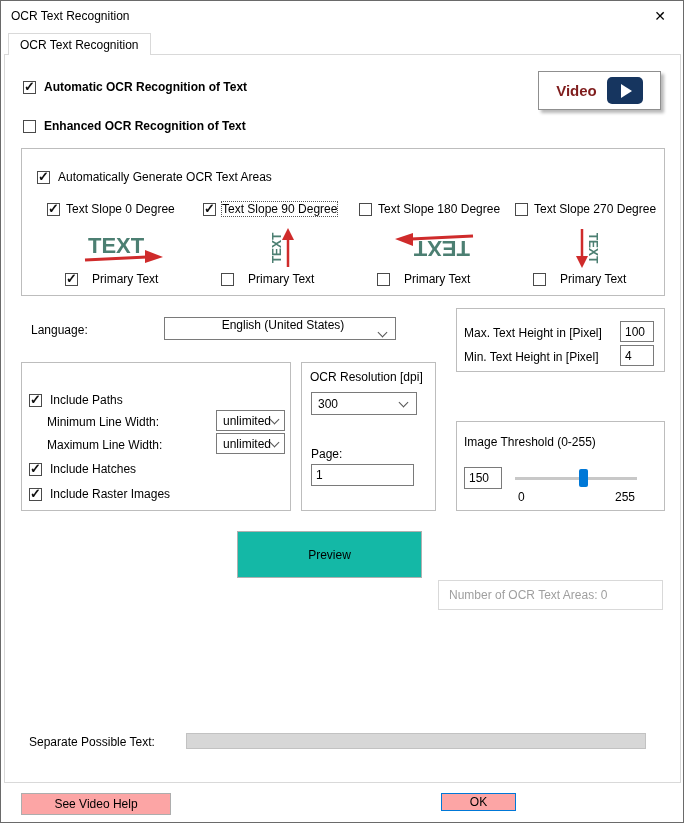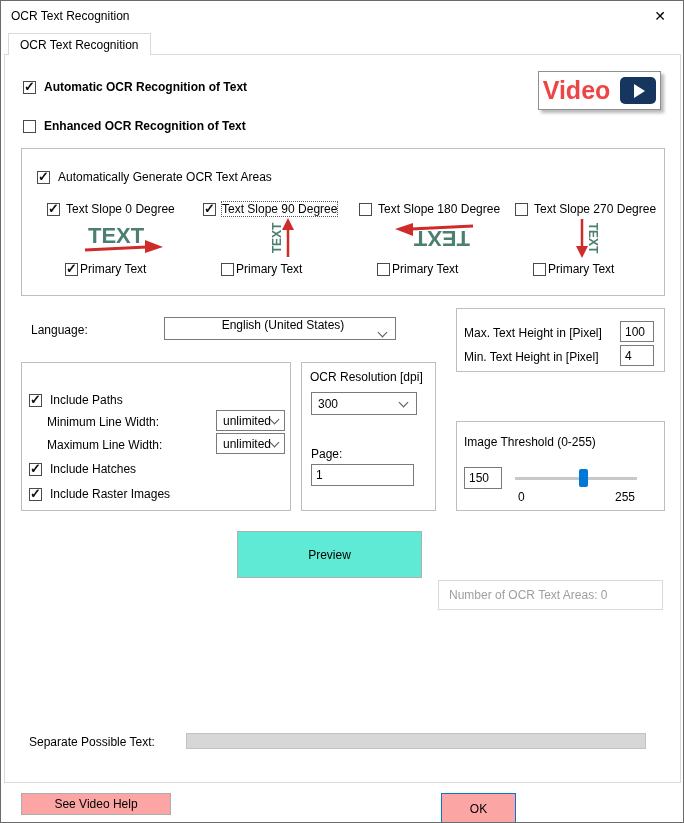--- a/index.html
+++ b/index.html
@@ -34,21 +34,21 @@
   .dotted { outline:1px dotted #555; }
 
   
   .group { position:absolute; border:1px solid #bdbdbd; background:#fff; }
 
   
   .video-btn { position:absolute; left:537px; top:70px; width:123px; height:39px;
                background:#fff; border:1px solid #8f8f8f;
                box-shadow:3px 3px 3px rgba(0,0,0,0.28);
                display:flex; align-items:center; justify-content:center; gap:10px; }
-  .video-label { font-size:25px; font-weight:bold; color:#ef4444; }
+  .video-label { font-size:15px; font-weight:bold; color:#7f1d1d; }
   .play-icon { width:36px; height:27px; background:#16355f; border-radius:5px;
                display:flex; align-items:center; justify-content:center; }
   .play-icon::after { content:""; width:0; height:0; border-left:11px solid #fff;
                       border-top:7px solid transparent; border-bottom:7px solid transparent;
                       margin-left:3px; }
 
   
   .combo { position:absolute; border:1px solid #7a7a7a; background:#fff;
            display:flex; align-items:center; padding-left:6px; }
   .chev { width:7px; height:7px; border-right:1px solid #555; border-bottom:1px solid #555;
@@ -60,32 +60,32 @@
 
   
   .slider { position:absolute; }
   .slider .track { position:absolute; left:0; right:0; top:9px; height:3px; background:#c8c8c8; }
   .slider .thumb { position:absolute; top:1px; width:9px; height:18px;
                    background:#0078d7; border-radius:2px; }
 
   
   .btn { position:absolute; background:#fca5a5; border:1px solid #adadad;
          display:flex; align-items:center; justify-content:center; font-size:12px; }
-  .btn.preview { background:#5eead4; border-color:#b0b0b0; }
+  .btn.preview { background:#14b8a6; border-color:#b0b0b0; }
   .btn.ok { border-color:#0078d7; }
 
   .status-box { position:absolute; border:1px solid #d9d9d9; color:#9f9f9f;
                 display:flex; align-items:center; padding-left:10px; background:#fff;margin-top:48px; }
 
   .progress { position:absolute; background:#d7d7d7; border:1px solid #c2c2c2; }
 
   .slope-col { position:absolute; top:200px; width:152px; }
   .slope-head { display:flex; align-items:center; gap:6px; height:16px; }
-  .slope-img { height:42px; display:flex; align-items:center; justify-content:center; margin-top:0;text-decoration:underline; }
-  .primary-row { display:flex; align-items:center; gap:2px; margin-left:18px; margin-top:2px; height:16px; }
+  .slope-img { height:42px; display:flex; align-items:center; justify-content:center; margin-top:10px;text-decoration:underline; }
+  .primary-row { display:flex; align-items:center; gap:14px; margin-left:18px; margin-top:2px; height:16px; }
 
   .lbl { position:absolute; white-space:nowrap; }
 </style>
 </head>
 <body>
 
 <div class="dialog">
 
   <div class="titlebar">
     <span class="title">OCR Text Recognition</span>
@@ -252,15 +252,15 @@
   <span class="lbl" style="left:517px; top:489px;">0</span>
   <span class="lbl" style="left:614px; top:489px;">255</span>
 
   <div class="btn preview" style="left:236px; top:530px; width:185px; height:47px;">Preview</div>
   <div class="status-box" style="left:437px; top:531px; width:225px; height:30px;">Number of OCR Text Areas: 0</div>
 
   <span class="lbl" style="left:28px; top:734px;">Separate Possible Text:</span>
   <div class="progress" style="left:185px; top:732px; width:460px; height:16px;"></div>
 
   <div class="btn" style="left:20px; top:792px; width:150px; height:22px;">See Video Help</div>
-  <div class="btn ok" style="left:440px; top:792px; width:75px; height:31px;">OK</div>
+  <div class="btn ok" style="left:440px; top:792px; width:75px; height:18px;">OK</div>
 
 </div>
 
 </body></html>

